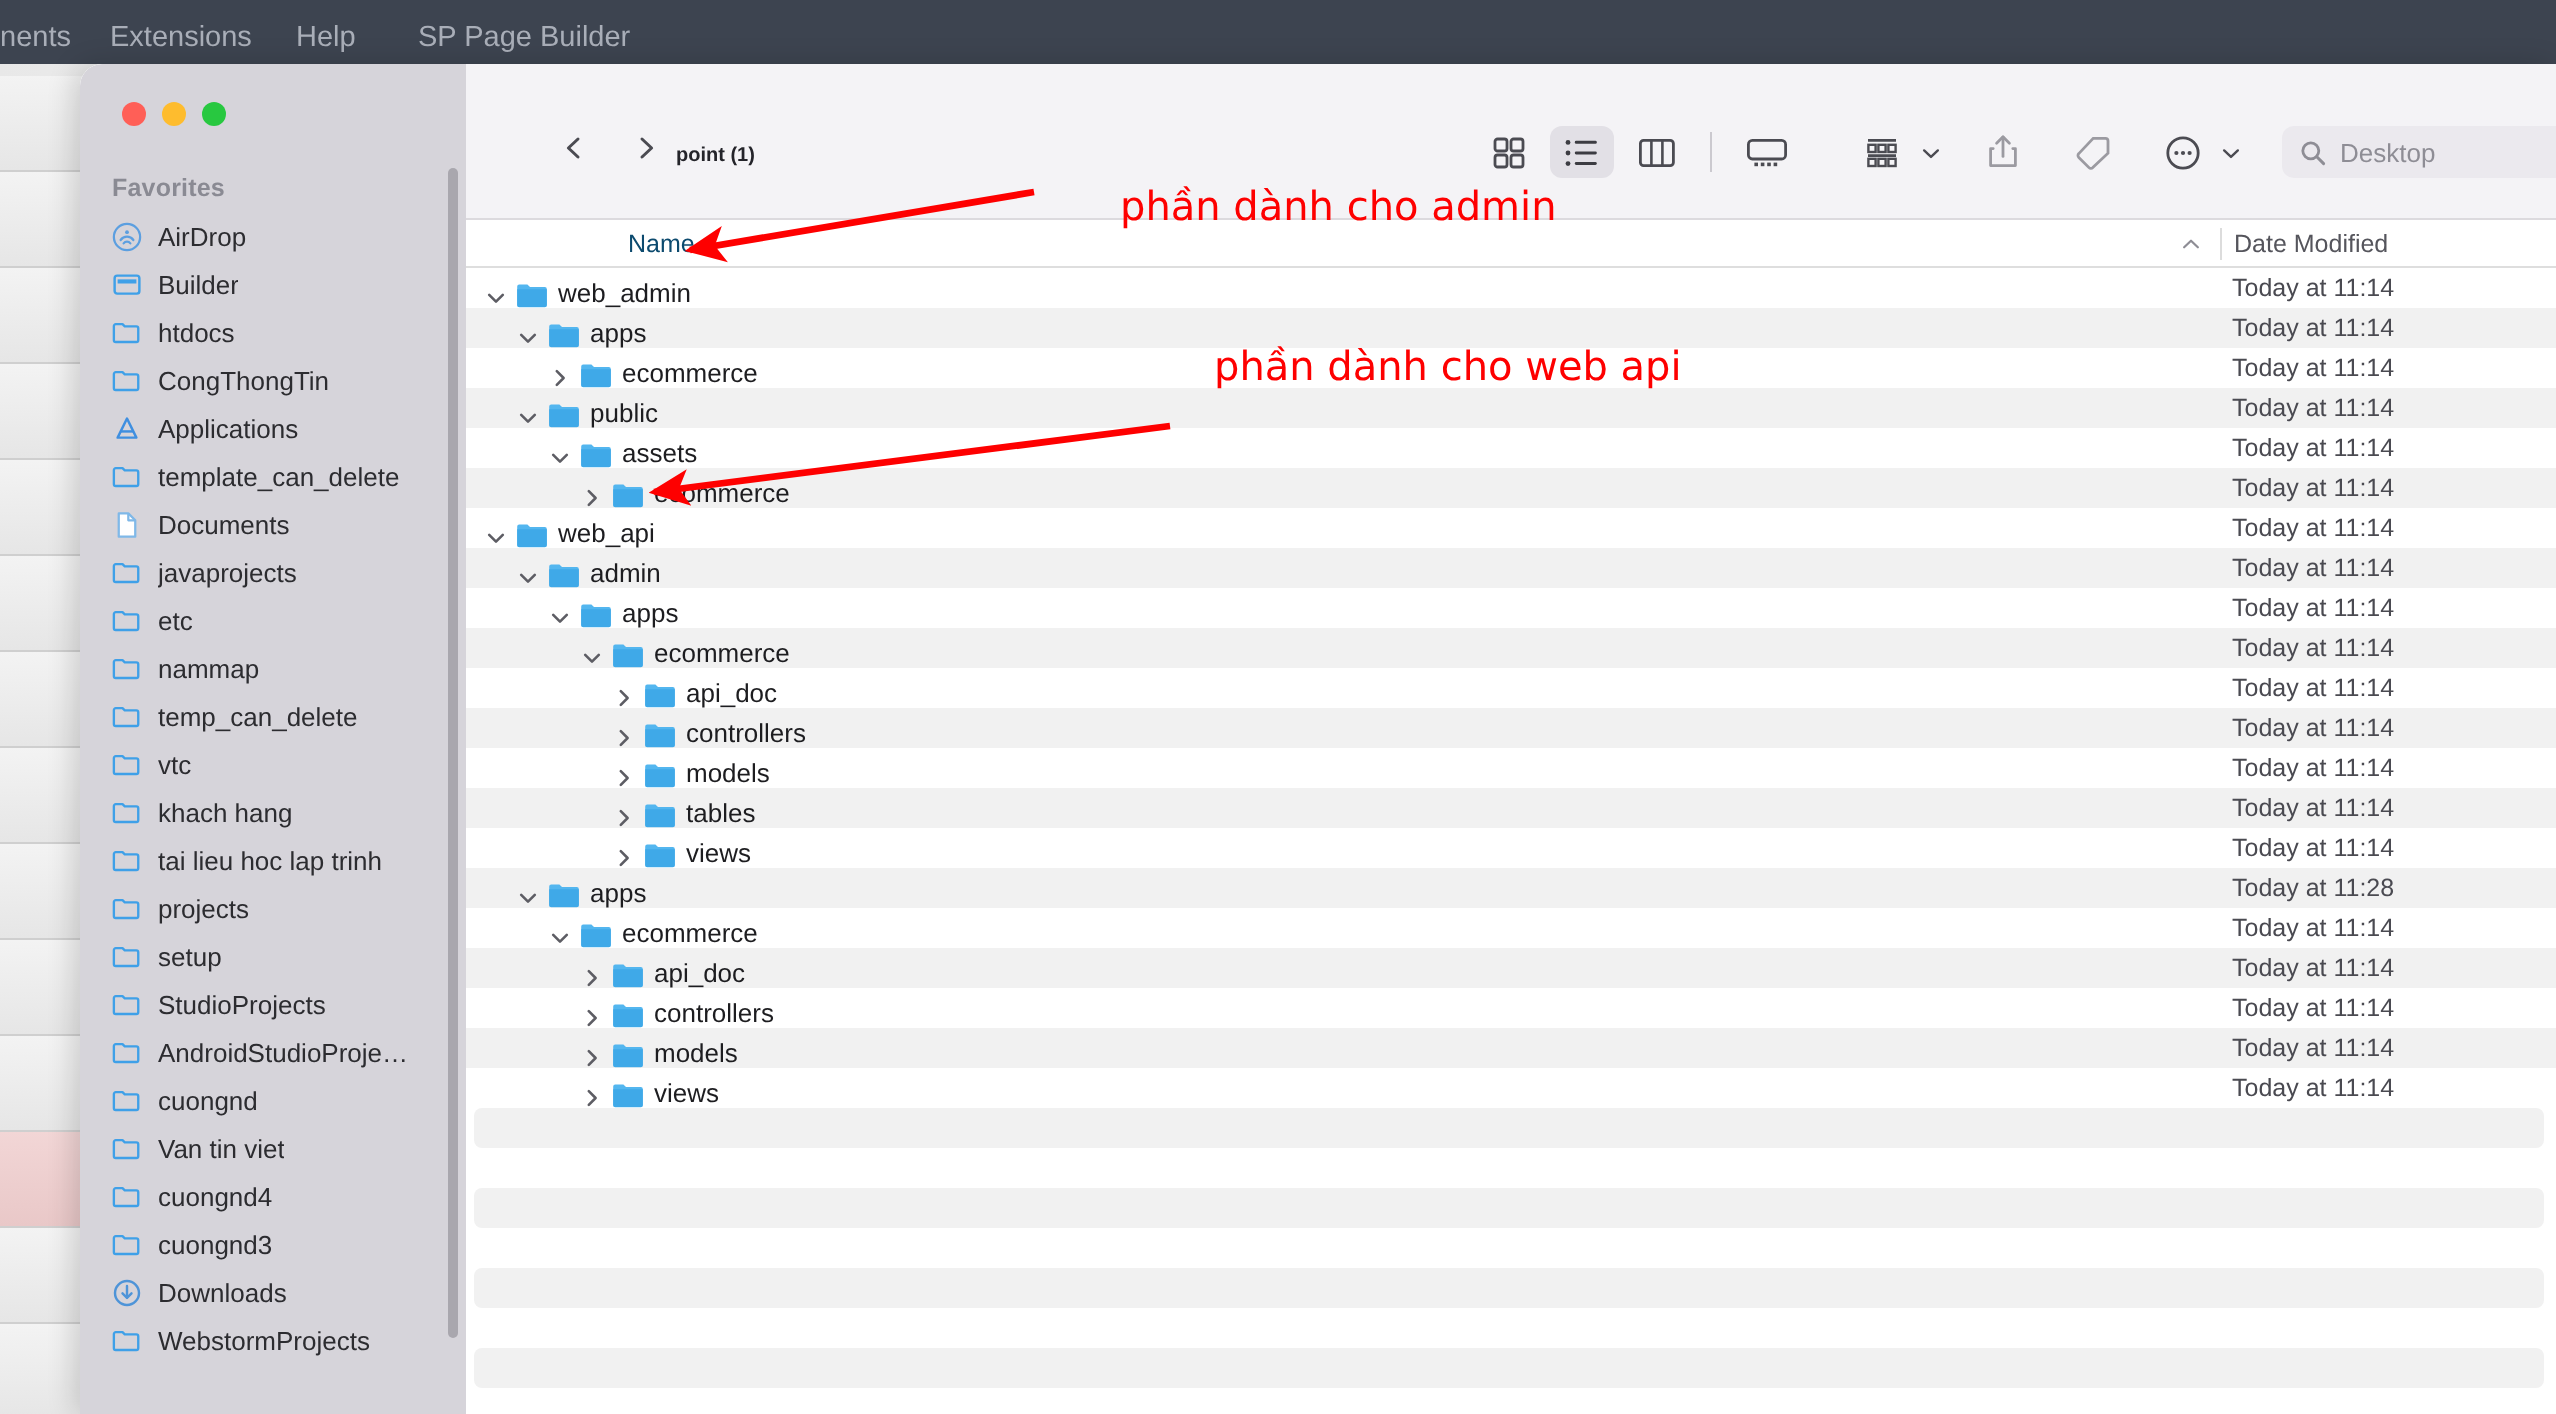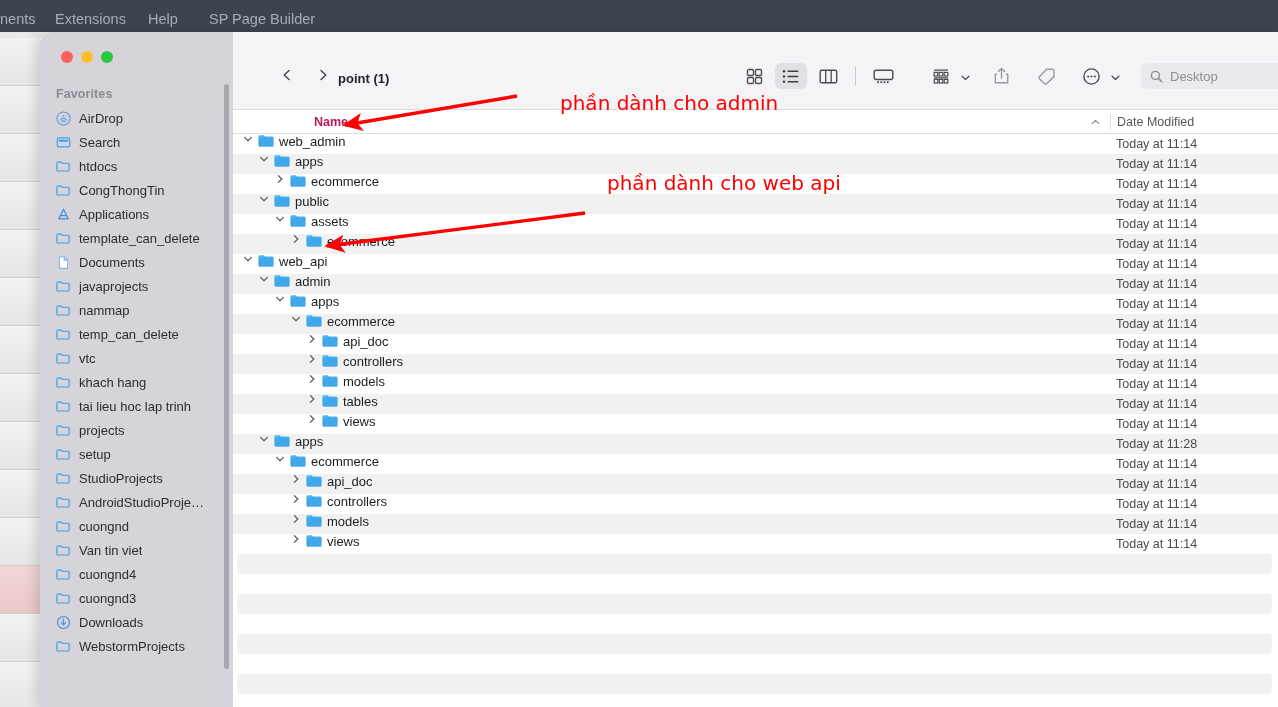--- a/index.html
+++ b/index.html
@@ -79,21 +79,21 @@
   
   .toolbar {
     position: absolute; left: 193px; top: 0; right: 0; height: 78px;
     background: #f4f3f6;
     border-bottom: 1px solid #dcdade;
   }
   .nav-arrows { position: absolute; left: 48px; top: 44px; display: flex; gap: 24px; transform: translateY(-50%); }
   .chev { width: 12px; height: 12px; }
   .win-title {
     position: absolute; left: 105px; top: 46px; transform: translateY(-50%);
-    font-size: 13px; font-weight: 700; color: #24242a; white-space: nowrap; text-align: center;
+    font-size: 10px; font-weight: 700; color: #24242a; white-space: nowrap; text-align: center;
   }
   .view-group { position: absolute; left: 505px; top: 44px; transform: translateY(-50%); display: flex; align-items: center; gap: 5px; }
   .tb-btn {
     width: 32px; height: 26px; border-radius: 6px;
     display: flex; align-items: center; justify-content: center;
     background: transparent;
   }
   .tb-btn.active { background: #e2e0e6; }
   .tb-sep { width: 1px; height: 20px; background: #cbc9cf; margin: 0 6px; }
   .right-group { position: absolute; left: 692px; top: 44px; transform: translateY(-50%); display: flex; align-items: center; gap: 3px; }
@@ -104,30 +104,30 @@
     display: flex; align-items: center; padding-left: 9px; gap: 7px;
   }
   .search-ph { font-size: 13px; color: #8e8d95; }
 
   
   .colhead {
     position: absolute; left: 193px; top: 78px; right: 0; height: 24px;
     background: #ffffff; border-bottom: 1px solid #dedede;
   }
   .ch { position: absolute; top: 0; height: 24px; line-height: 24px; font-size: 12.5px; color: #55555c; }
-  .ch.name { left: 81px; font-weight: 700; color: #be185d; }
+  .ch.name { left: 81px; font-weight: 400; color: #0c4a6e; }
   .ch-div { position: absolute; top: 4px; width: 1px; height: 16px; background: #dcdcdc; }
   .sort-caret { position: absolute; top: 9px; width: 9px; height: 6px; }
 
   
   .filelist { position: absolute; left: 193px; top: 102px; right: 0; bottom: 0; background: #fff; overflow: hidden; }
   .row { position: relative; height: 20px; width: 100%; }
   .row.alt { background: #f1f1f1; }
   .row .nm {
-    position: absolute; top: 0; height: 20px; display: flex; align-items: flex-start; gap: 5px;
+    position: absolute; top: 0; height: 20px; display: flex; align-items: flex-end; gap: 5px;
     font-size: 13px; color: #1d1d20; white-space: nowrap;
   }
   .disc { width: 10px; height: 10px; flex: 0 0 10px; }
   .fldr { width: 16px; height: 13px; flex: 0 0 16px; display: block; }
   .dm {
     position: absolute; left: 883px; top: 0; height: 20px; line-height: 20px;
     font-size: 12.5px; color: #4a4a51; white-space: nowrap;
   }
   .pad-row { height: 20px; width: 100%; }
   .pad-row.alt-pad { position: relative; }
@@ -220,21 +220,21 @@
                 <path d="M6.2 11.4a2.3 2.3 0 0 1 3.6 0" fill="none" stroke="#5c9fe0" stroke-width="1.2" stroke-linecap="round"></path>
                 <circle cx="8" cy="5.4" r="1" fill="#5c9fe0"></circle>
               </svg>
               <span class="lbl">AirDrop</span>
             </div>
             <div class="sb-item">
               <svg class="sb-icon" viewBox="0 0 16 16">
                 <rect x="1.4" y="3" width="13.2" height="9.6" rx="1.4" fill="none" stroke="#3fa0e8" stroke-width="1.3"></rect>
                 <rect x="3" y="5" width="10" height="2.2" fill="#3fa0e8"></rect>
               </svg>
-              <span class="lbl">Search</span>
+              <span class="lbl">Builder</span>
             </div>
             <div class="sb-item">
               <svg class="sb-icon" viewBox="0 0 16 16">
                 <path d="M1 4.3a1 1 0 0 1 1-1h3.6l1.2 1.2h6.2a1 1 0 0 1 1 1v6.3a1 1 0 0 1-1 1H2a1 1 0 0 1-1-1z" fill="none" stroke="#3fa0e8" stroke-width="1.25" stroke-linejoin="round"></path>
               </svg>
               <span class="lbl">htdocs</span>
             </div>
             <div class="sb-item">
               <svg class="sb-icon" viewBox="0 0 16 16">
                 <path d="M1 4.3a1 1 0 0 1 1-1h3.6l1.2 1.2h6.2a1 1 0 0 1 1 1v6.3a1 1 0 0 1-1 1H2a1 1 0 0 1-1-1z" fill="none" stroke="#3fa0e8" stroke-width="1.25" stroke-linejoin="round"></path>
@@ -259,20 +259,26 @@
                 <path d="M3.6 1.8h5.1l3.7 3.7v8.7H3.6z" fill="#fff" stroke="#7fb8e8" stroke-width="1.2" stroke-linejoin="round"></path>
                 <path d="M8.7 1.8v3.7h3.7" fill="none" stroke="#7fb8e8" stroke-width="1.2" stroke-linejoin="round"></path>
               </svg>
               <span class="lbl">Documents</span>
             </div>
             <div class="sb-item">
               <svg class="sb-icon" viewBox="0 0 16 16">
                 <path d="M1 4.3a1 1 0 0 1 1-1h3.6l1.2 1.2h6.2a1 1 0 0 1 1 1v6.3a1 1 0 0 1-1 1H2a1 1 0 0 1-1-1z" fill="none" stroke="#3fa0e8" stroke-width="1.25" stroke-linejoin="round"></path>
               </svg>
               <span class="lbl">javaprojects</span>
+            </div>
+            <div class="sb-item">
+              <svg class="sb-icon" viewBox="0 0 16 16">
+                <path d="M1 4.3a1 1 0 0 1 1-1h3.6l1.2 1.2h6.2a1 1 0 0 1 1 1v6.3a1 1 0 0 1-1 1H2a1 1 0 0 1-1-1z" fill="none" stroke="#3fa0e8" stroke-width="1.25" stroke-linejoin="round"></path>
+              </svg>
+              <span class="lbl">etc</span>
             </div>
             <div class="sb-item">
               <svg class="sb-icon" viewBox="0 0 16 16">
                 <path d="M1 4.3a1 1 0 0 1 1-1h3.6l1.2 1.2h6.2a1 1 0 0 1 1 1v6.3a1 1 0 0 1-1 1H2a1 1 0 0 1-1-1z" fill="none" stroke="#3fa0e8" stroke-width="1.25" stroke-linejoin="round"></path>
               </svg>
               <span class="lbl">nammap</span>
             </div>
             <div class="sb-item">
               <svg class="sb-icon" viewBox="0 0 16 16">
                 <path d="M1 4.3a1 1 0 0 1 1-1h3.6l1.2 1.2h6.2a1 1 0 0 1 1 1v6.3a1 1 0 0 1-1 1H2a1 1 0 0 1-1-1z" fill="none" stroke="#3fa0e8" stroke-width="1.25" stroke-linejoin="round"></path>

